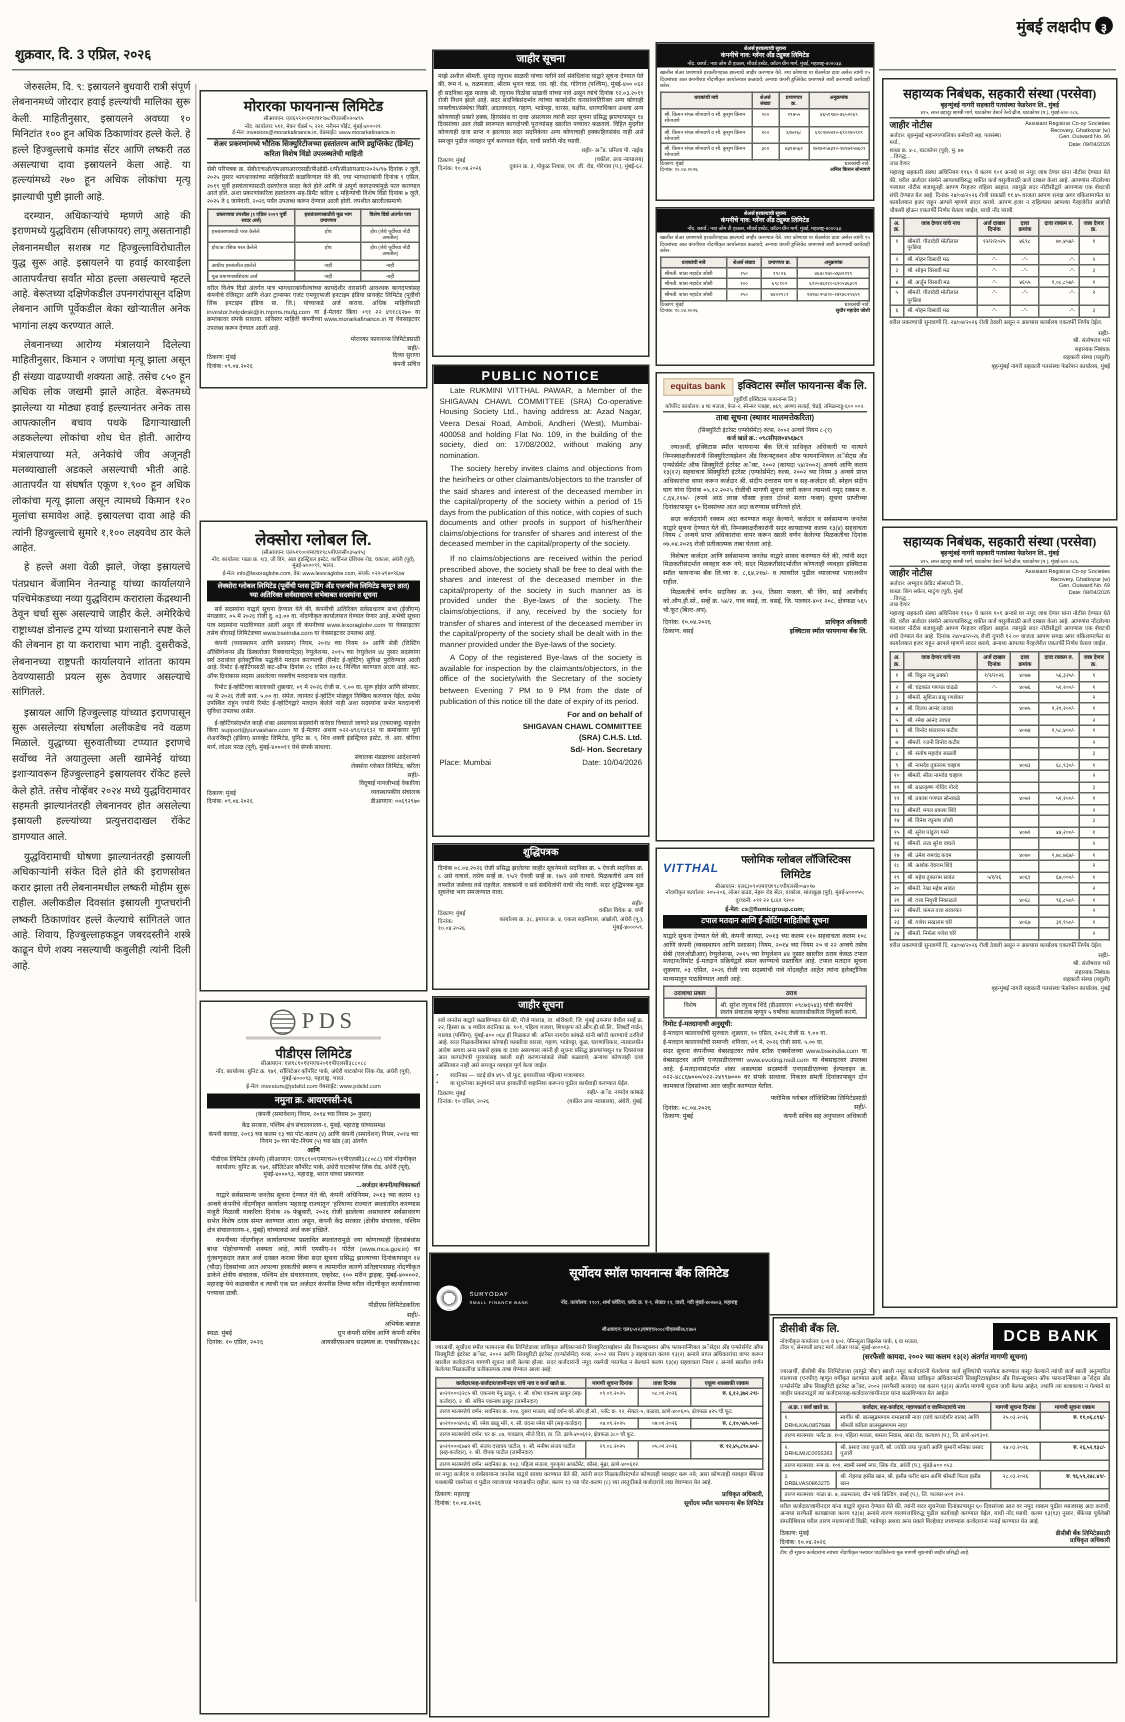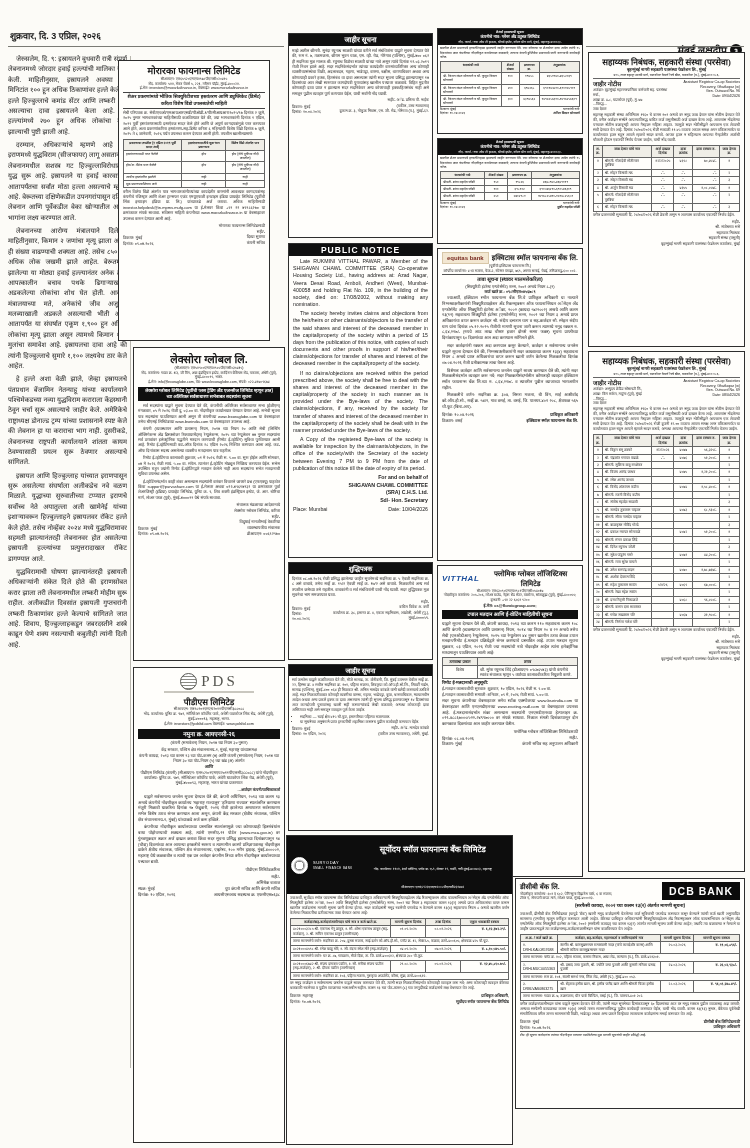--- a/index.html
+++ b/index.html
@@ -43,41 +43,41 @@
   .sy-circle{width:15px;height:15px;border-radius:50%;background:radial-gradient(#fff 35%,#777 36%,#fff 60%);
              border:1px solid #fff;flex:none;}
   .sy-head{background:#0d0d0d;color:#fff;display:flex;align-items:center;gap:5px;padding:2px 4px;}
 </style>
 </head>
 <body>
 
 <div class="page">
 
   <div class="abs" style="left:10px;top:29px;font-weight:bold;font-size:9px;">शुक्रवार, दि. 3 एप्रिल, २०२६</div>
-  <div class="abs masthead" style="right:8px;top:43px;">
+  <div class="abs masthead" style="right:8px;top:10px;">
     <span>मुंबई लक्षदीप</span>
     <span class="pgcircle">३</span>
   </div>
   <div class="abs hr" style="left:8px;top:46px;width:276px;"></div>
   <div class="abs hr" style="left:586px;top:46px;width:158px;"></div>
   <div class="abs vrule" style="left:130px;top:56px;height:1012px;"></div>
 
   <div class="abs" style="left:8px;top:54px;width:119px;height:1020px;overflow:hidden;">
     <div>
 
     <p class="art-p">जेरुसलेम, दि. ९: इस्रायलने बुधवारी रात्री संपूर्ण लेबनानमध्ये जोरदार हवाई हल्ल्यांची मालिका सुरू केली. माहितीनुसार, इस्रायलने अवघ्या १० मिनिटांत १०० हून अधिक ठिकाणांवर हल्ले केले. हे हल्ले हिज्बुल्लाचे कमांड सेंटर आणि लष्करी तळ असल्याचा दावा इस्रायलने केला आहे. या हल्ल्यांमध्ये २७० हून अधिक लोकांचा मृत्यू झाल्याची पुष्टी झाली आहे.</p>
         <p class="art-p">दरम्यान, अधिकाऱ्यांचे म्हणणे आहे की इराणमध्ये युद्धविराम (सीजफायर) लागू असतानाही लेबनानमधील सशस्त्र गट हिज्बुल्लाविरोधातील युद्ध सुरू आहे. इस्रायलने या हवाई कारवाईला आतापर्यंतचा सर्वांत मोठा हल्ला असल्याचे म्हटले आहे. बेरूतच्या दक्षिणेकडील उपनगरांपासून दक्षिण लेबनान आणि पूर्वेकडील बेका खोऱ्यातील अनेक भागांना लक्ष्य करण्यात आले.</p>
         <p class="art-p">लेबनानच्या आरोग्य मंत्रालयाने दिलेल्या माहितीनुसार, किमान २ जणांचा मृत्यू झाला असून ही संख्या वाढण्याची शक्यता आहे. तसेच ८५० हून अधिक लोक जखमी झाले आहेत. बेरूतमध्ये झालेल्या या मोठ्या हवाई हल्ल्यानंतर अनेक तास आपत्कालीन बचाव पथके ढिगाऱ्याखाली अडकलेल्या लोकांचा शोध घेत होती. आरोग्य मंत्रालयाच्या मते, अनेकांचे जीव अजूनही मलब्याखाली अडकले असल्याची भीती आहे. आतापर्यंत या संघर्षात एकूण १,९०० हून अधिक लोकांचा मृत्यू झाला असून त्यामध्ये किमान १२० मुलांचा समावेश आहे. इस्रायलचा दावा आहे की त्यांनी हिज्बुल्लाचे सुमारे १,१०० लक्ष्यवेध ठार केले आहेत.</p>
         <p class="art-p">हे हल्ले अशा वेळी झाले, जेव्हा इस्रायलचे पंतप्रधान बेंजामिन नेतन्याहू यांच्या कार्यालयाने पश्चिमेकडच्या नव्या युद्धविराम कराराला केंद्रस्थानी ठेवून चर्चा सुरू असल्याचे जाहीर केले. अमेरिकेचे राष्ट्राध्यक्ष डोनाल्ड ट्रम्प यांच्या प्रशासनाने स्पष्ट केले की लेबनान हा या कराराचा भाग नाही. दुसरीकडे, लेबनानच्या राष्ट्रपती कार्यालयाने शांतता कायम ठेवण्यासाठी प्रयत्न सुरू ठेवणार असल्याचे सांगितले.</p>
         <p class="art-p">इस्रायल आणि हिज्बुल्लाह यांच्यात इराणपासून सुरू असलेल्या संघर्षाला अलीकडेच नवे वळण मिळाले. युद्धाच्या सुरुवातीच्या टप्प्यात इराणचे सर्वोच्च नेते अयातुल्ला अली खामेनेई यांच्या इशाऱ्यावरून हिज्बुल्लाहने इस्रायलवर रॉकेट हल्ले केले होते. तसेच नोव्हेंबर २०२४ मध्ये युद्धविरामावर सहमती झाल्यानंतरही लेबनानवर होत असलेल्या इस्रायली हल्ल्यांच्या प्रत्युत्तरादाखल रॉकेट डागण्यात आले.</p>
         <p class="art-p">युद्धविरामाची घोषणा झाल्यानंतरही इस्रायली अधिकाऱ्यांनी संकेत दिले होते की इराणसोबत करार झाला तरी लेबनानमधील लष्करी मोहीम सुरू राहील. अलीकडील दिवसांत इस्रायली गुप्तचरांनी लष्करी ठिकाणांवर हल्ले केल्याचे सांगितले जात आहे. शिवाय, हिज्बुल्लाहकडून जबरदस्तीने शस्त्रे काढून घेणे शक्य नसल्याची कबुलीही त्यांनी दिली आहे.</p>
       </div>
   </div>
 
-  <div class="abs box" style="left:118px;top:60px;width:152px;height:281px;">
+  <div class="abs box" style="left:133px;top:60px;width:152px;height:199px;">
     <div class="ctr bold f95">मोरारका फायनान्स लिमिटेड</div>
     <div class="ctr f36">सीआयएन: एल६५९२०एमएच१९७८पीएलसी०२०४९५</div>
     <div class="ctr f36">नोंद. कार्यालय: ५११, मेकर चेंबर्स ५, २२१, नरीमन पॉईंट, मुंबई-४०००२१.</div>
     <div class="ctr f36" style="border-bottom:1px solid #444;padding-bottom:1px;">ई-मेल: investors@morarkafinance.in, वेबसाईट: www.morarkafinance.in</div>
     <div class="ctr bold f48" style="margin:1px 0;border-bottom:1px solid #444;padding-bottom:1px;">शेअर प्रकरणांमध्ये भौतिक सिक्युरिटीजच्या हस्तांतरण आणि ड्युप्लिकेट (डिमॅट) करिता विशेष विंडो उपलब्धतेची माहिती</div>
     <p class="j f40">सेबी परिपत्रक क्र. सेबी/एचओ/एमआयआरएसडी/पीओडी-१/पी/सीआयआर/२०२५/९७ दिनांक २ जुलै, २०२५ नुसार भागधारकांच्या माहितीसाठी कळविण्यात येते की, ज्या भागधारकांनी दिनांक १ एप्रिल, २०१९ पूर्वी हस्तांतरणासाठी दस्तऐवज सादर केले होते आणि जे अपूर्ण कागदपत्रांमुळे परत करण्यात आले होते, अशा प्रकरणांकरिता हस्तांतरण-सह-डिमॅट करिता ६ महिन्यांची विशेष विंडो दिनांक ७ जुलै, २०२५ ते ६ जानेवारी, २०२६ पर्यंत उपलब्ध करून देण्यात आली होती. तपशील खालीलप्रमाणे:</p>
     <table class="f33" style="margin:1px 0;">
       <thead>
           <tr>
         <th>प्रकरणाचा तपशील (१ एप्रिल २०१९ पूर्वी सादर अर्ज)</th>

